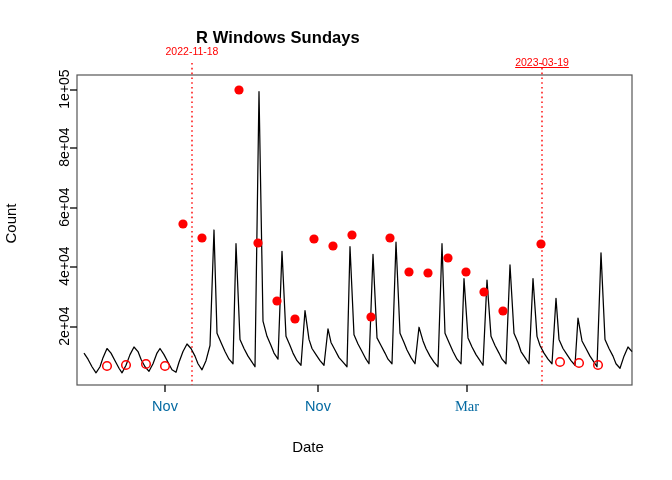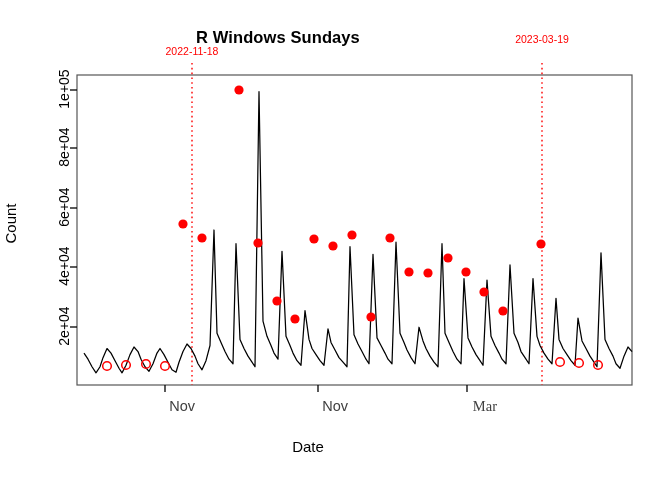--- a/index.html
+++ b/index.html
@@ -51,22 +51,22 @@
     font-size: 14px;
     color: #000000;
     white-space: nowrap;
     transform: rotate(-90deg);
     transform-origin: center center;
     text-align: center;
   }
   .xtick-label {
     position: absolute;
     font-size: 14.5px;
-    color: #404040;
-    text-align: right;
+    color: #0369a1;
+    text-align: center;
     white-space: nowrap;
   }
   .vline-label {
     position: absolute;
     font-size: 10.5px;
     color: #ff0000;
     white-space: nowrap;
     text-align: center;
   }
   svg.layer {
@@ -142,16 +142,16 @@
       <div class="ytick-label" style="width: 60px; left: 34px; top: 139px;">8e+04</div>
       <div class="ytick-label" style="width: 60px; left: 34px; top: 81px;">1e+05</div>
     </div>
   <div id="xtick-labels">
       <div class="xtick-label" style="width: 60px; left: 135px; top: 398px;">Nov</div>
       <div class="xtick-label" style="width: 60px; left: 288px; top: 398px;">Nov</div>
       <div class="xtick-label" style="width: 60px; left: 437px; top: 398px; font-family: Liberation Serif, serif;">Mar</div>
     </div>
   <div id="vline-labels">
       <div class="vline-label" style="width: 120px; left: 132px; top: 45px; color: rgb(255, 0, 0);">2022-11-18</div>
-      <div class="vline-label" style="width: 120px; left: 482px; top: 33px; color: rgb(255, 0, 0);">2023-03-19</div>
+      <div class="vline-label" style="width: 120px; left: 482px; top: 56px; color: rgb(255, 0, 0); text-decoration: underline;">2023-03-19</div>
     </div>
 
 </div>
 
 </body></html>

